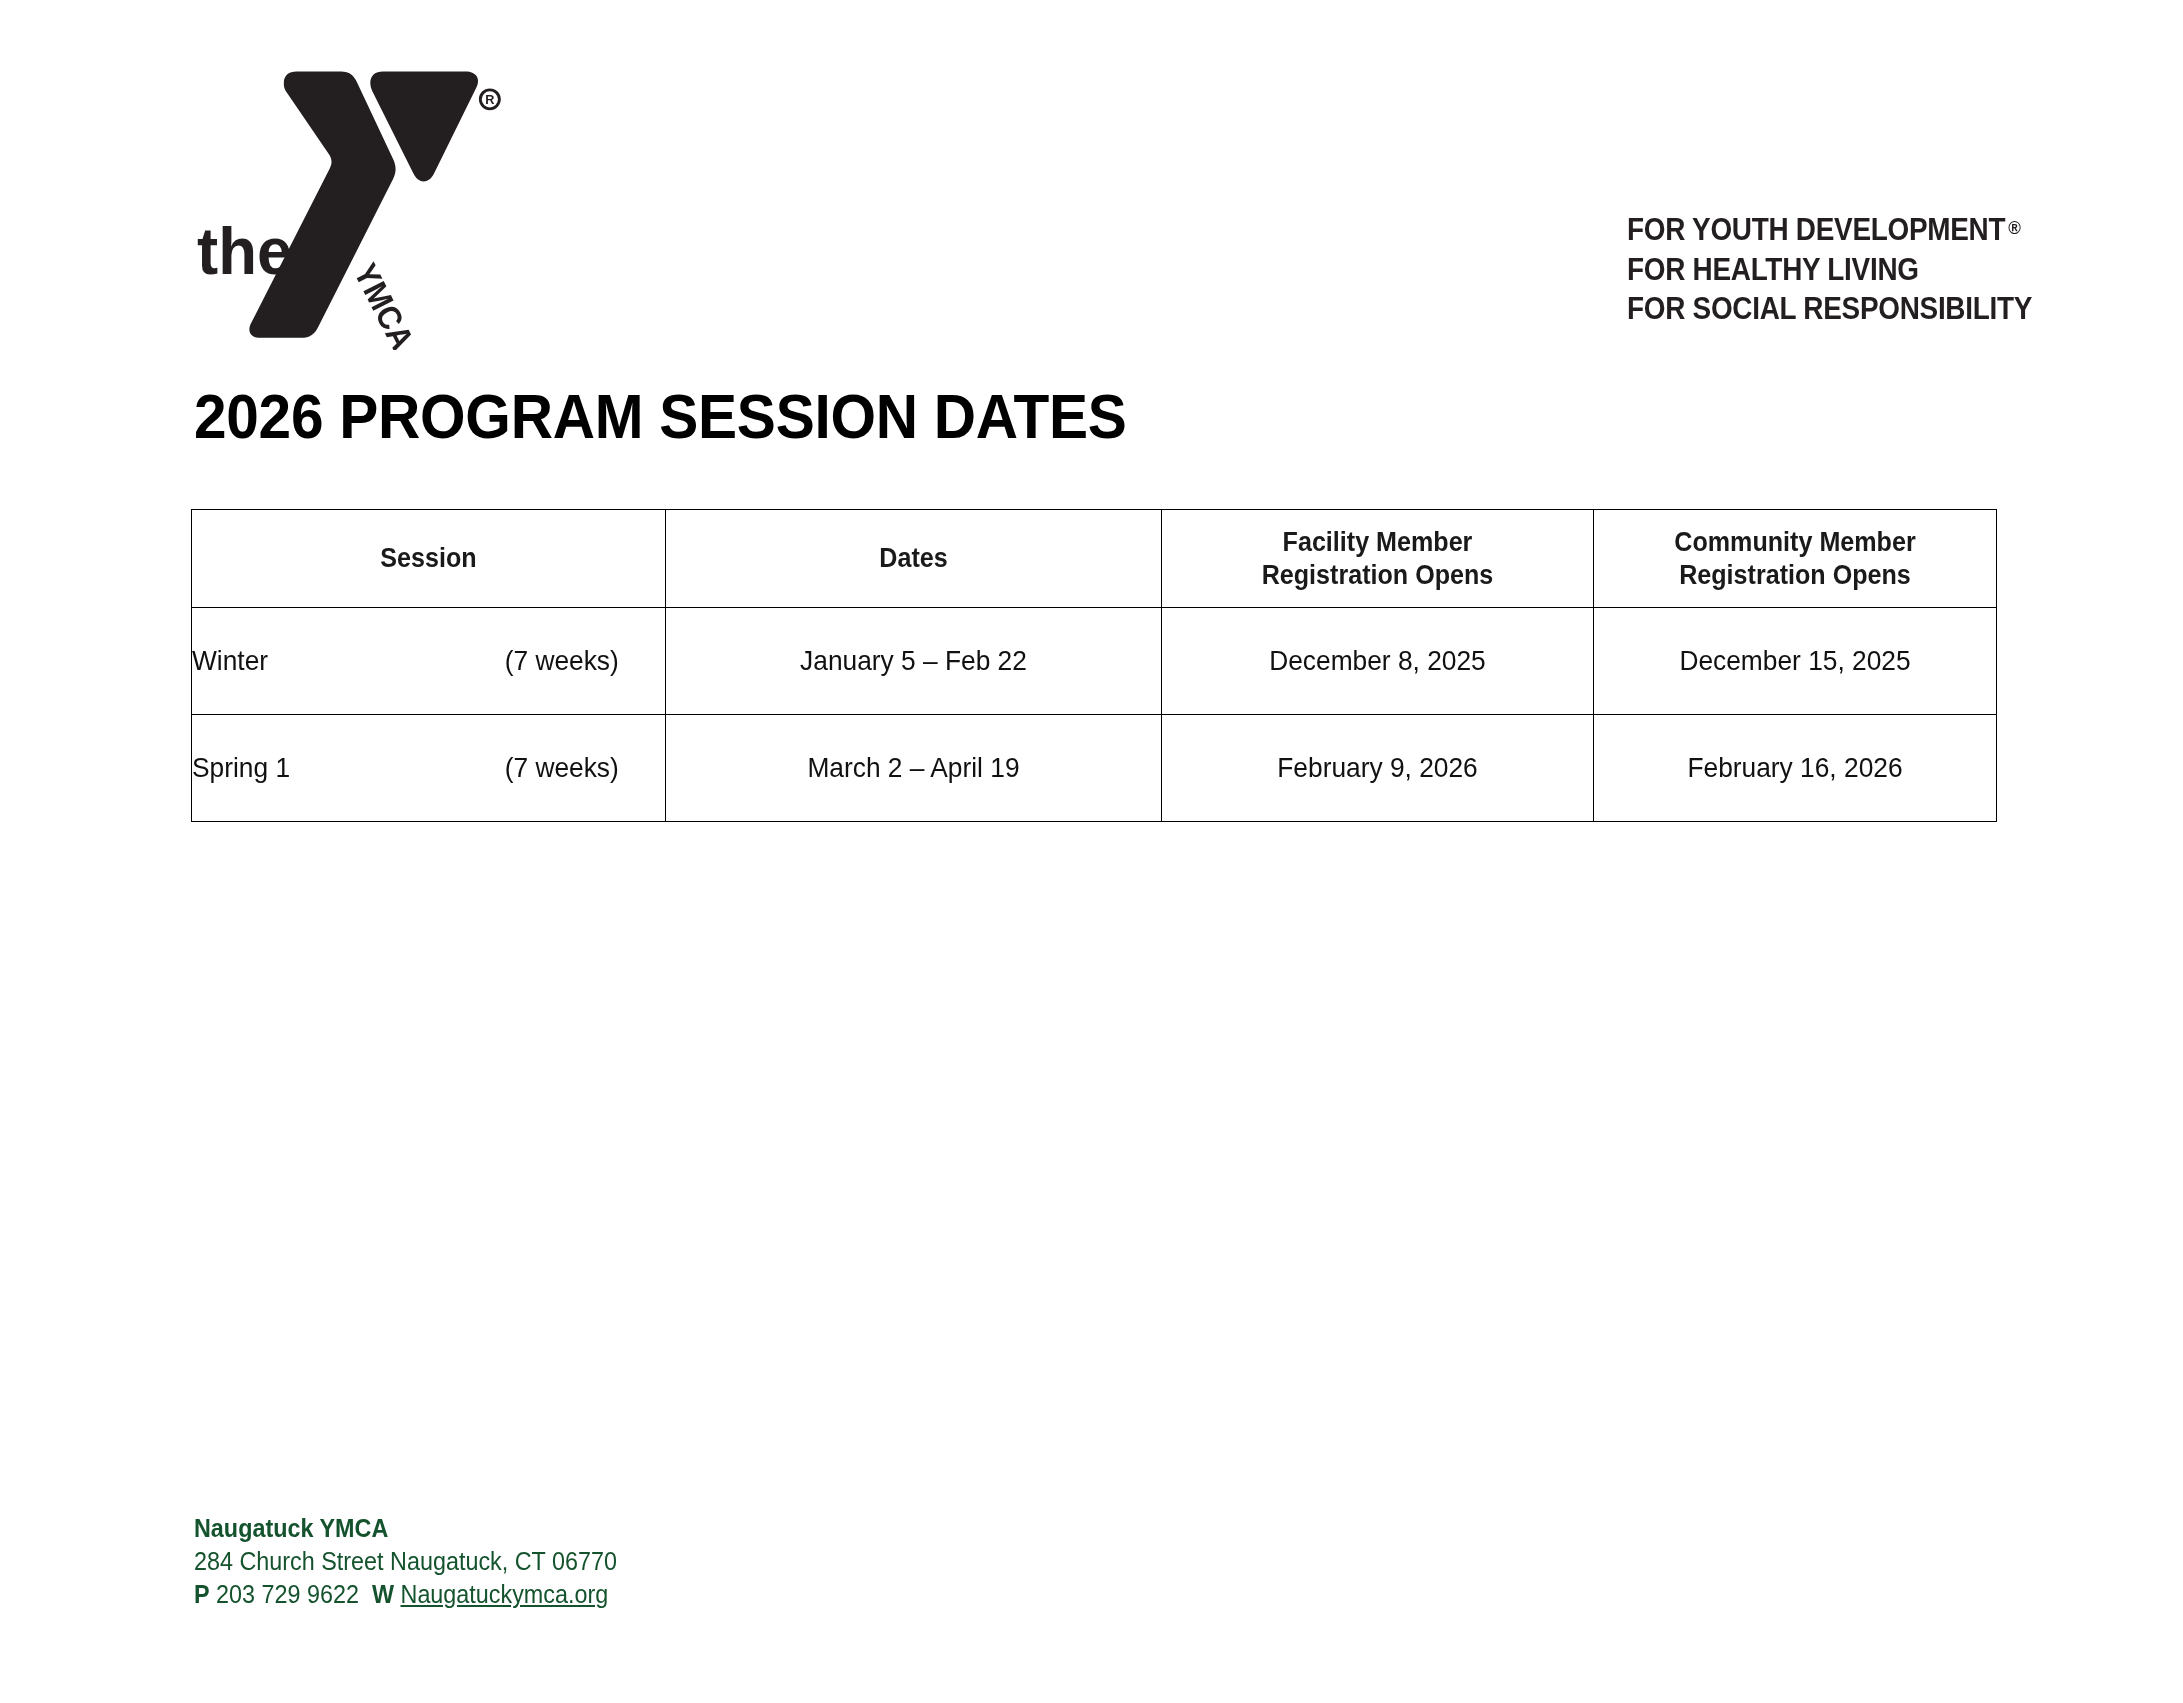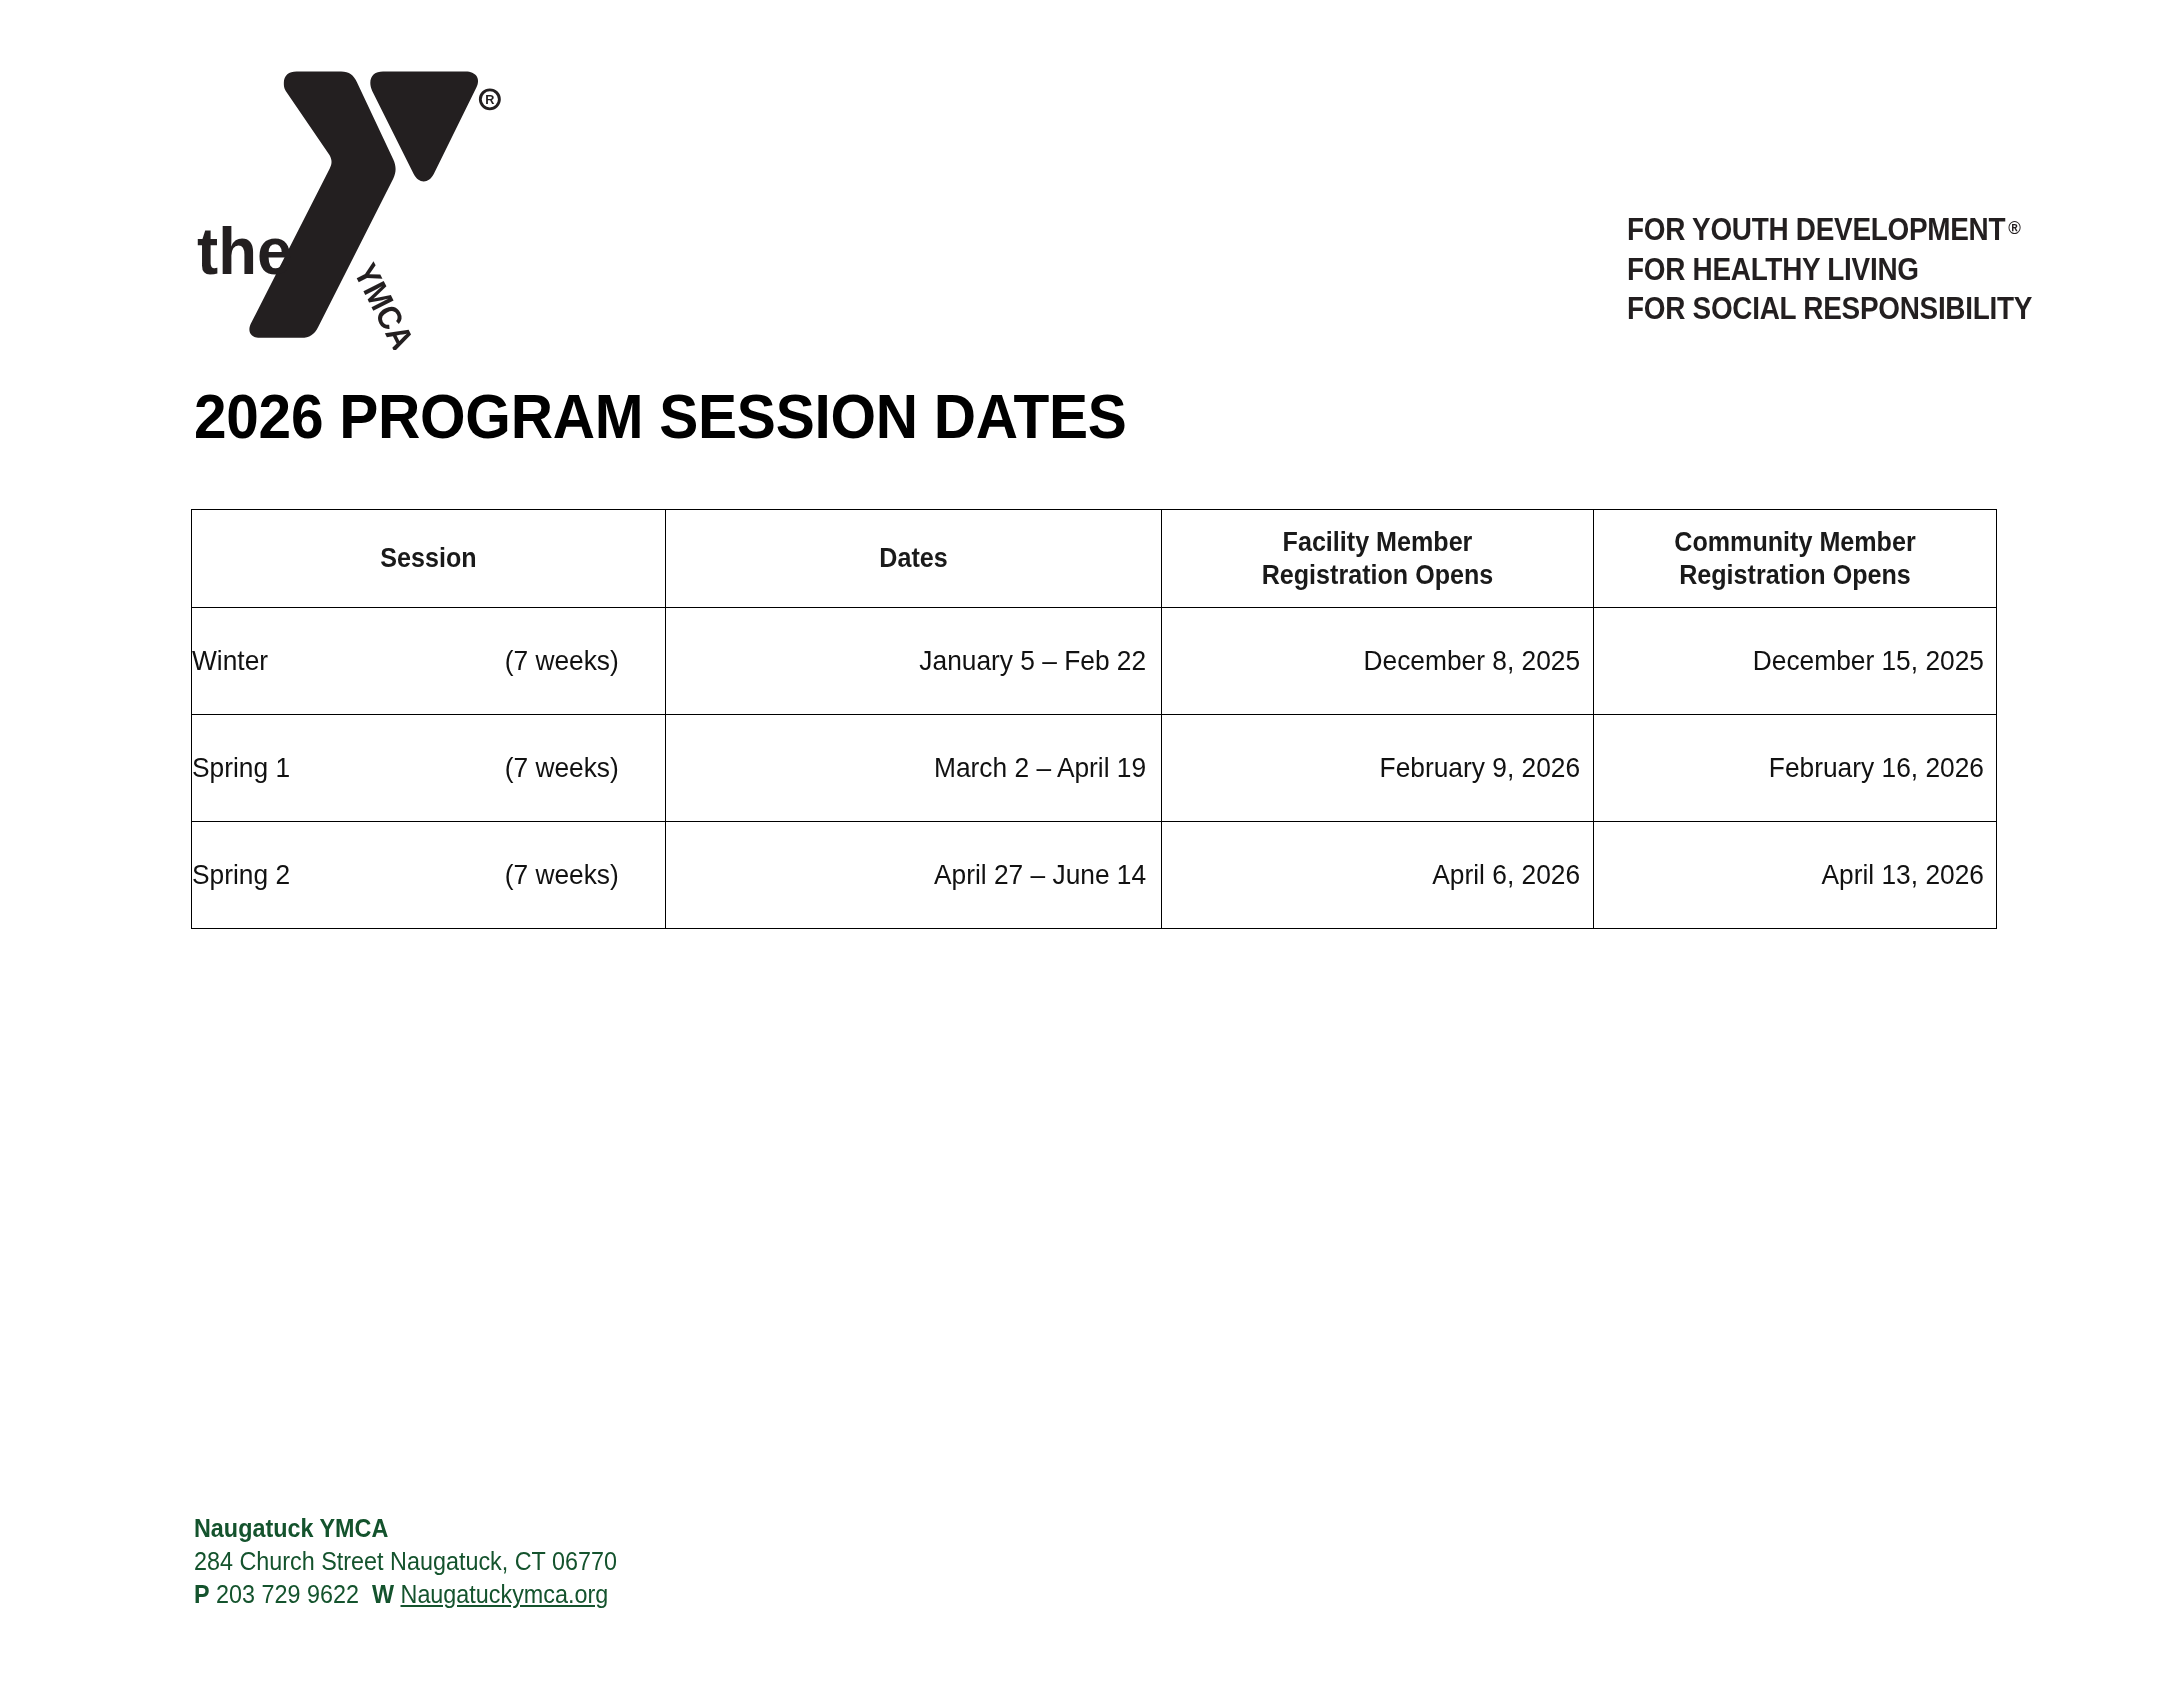--- a/index.html
+++ b/index.html
@@ -101,21 +101,21 @@
     padding-top: 11.4px;
     transform: none;
   }
   th.head .htxt {
     display: block;
     transform: scaleX(0.93);
   }
 
   td.cell {
     height: 106px;
-    text-align: right;
+    text-align: center;
     font-size: 28px;
     color: #111;
   }
   td.cell .ctxt {
     display: block;
     transform: scaleX(0.94);
   }
 
   
   td.session-cell {
@@ -281,37 +281,20 @@
         </td>
         <td class="cell">
           <span class="ctxt">February 9, 2026</span>
         </td>
         <td class="cell">
           <span class="ctxt">February 16, 2026</span>
         </td>
       </tr>
 
 
-      <tr>
-        <td class="cell session-cell">
-          <span class="session-inner">
-            <span class="session-name">Spring 2</span>
-            <span class="session-weeks">(7 weeks)</span>
-          </span>
-        </td>
-        <td class="cell">
-          <span class="dates-main">April 27 – June 14</span>
-        </td>
-        <td class="cell">
-          <span class="ctxt">April 6, 2026</span>
-        </td>
-        <td class="cell">
-          <span class="ctxt">April 13, 2026</span>
-        </td>
-      </tr>
 
 
 
 
     </tbody>
   </table>
 </div>
 
 <div class="footer">
   <span class="f-line f-org">Naugatuck YMCA</span>

